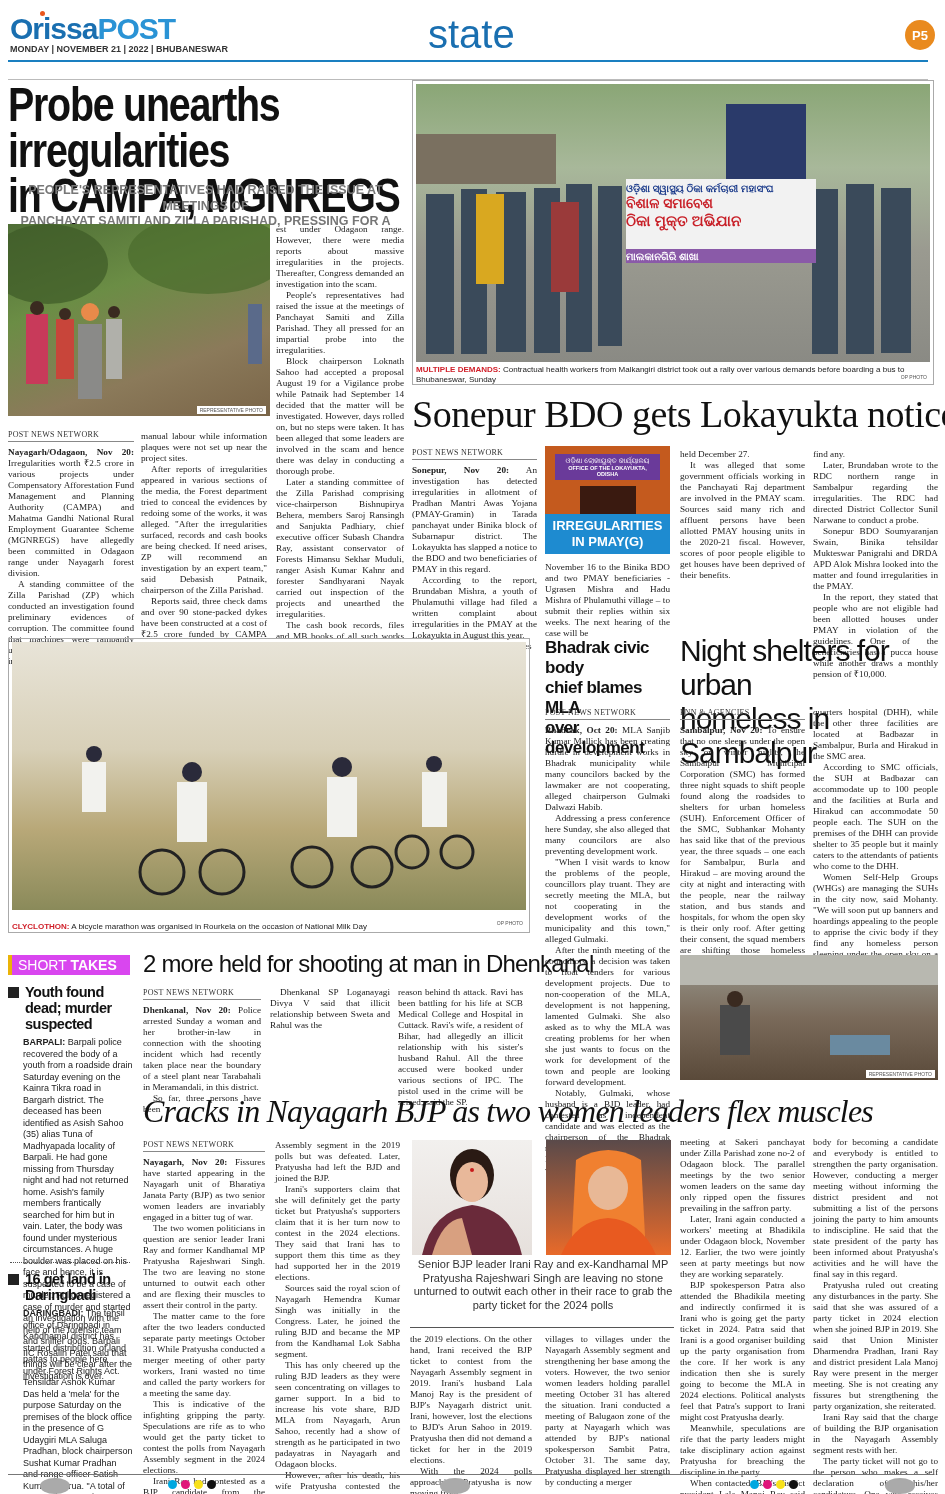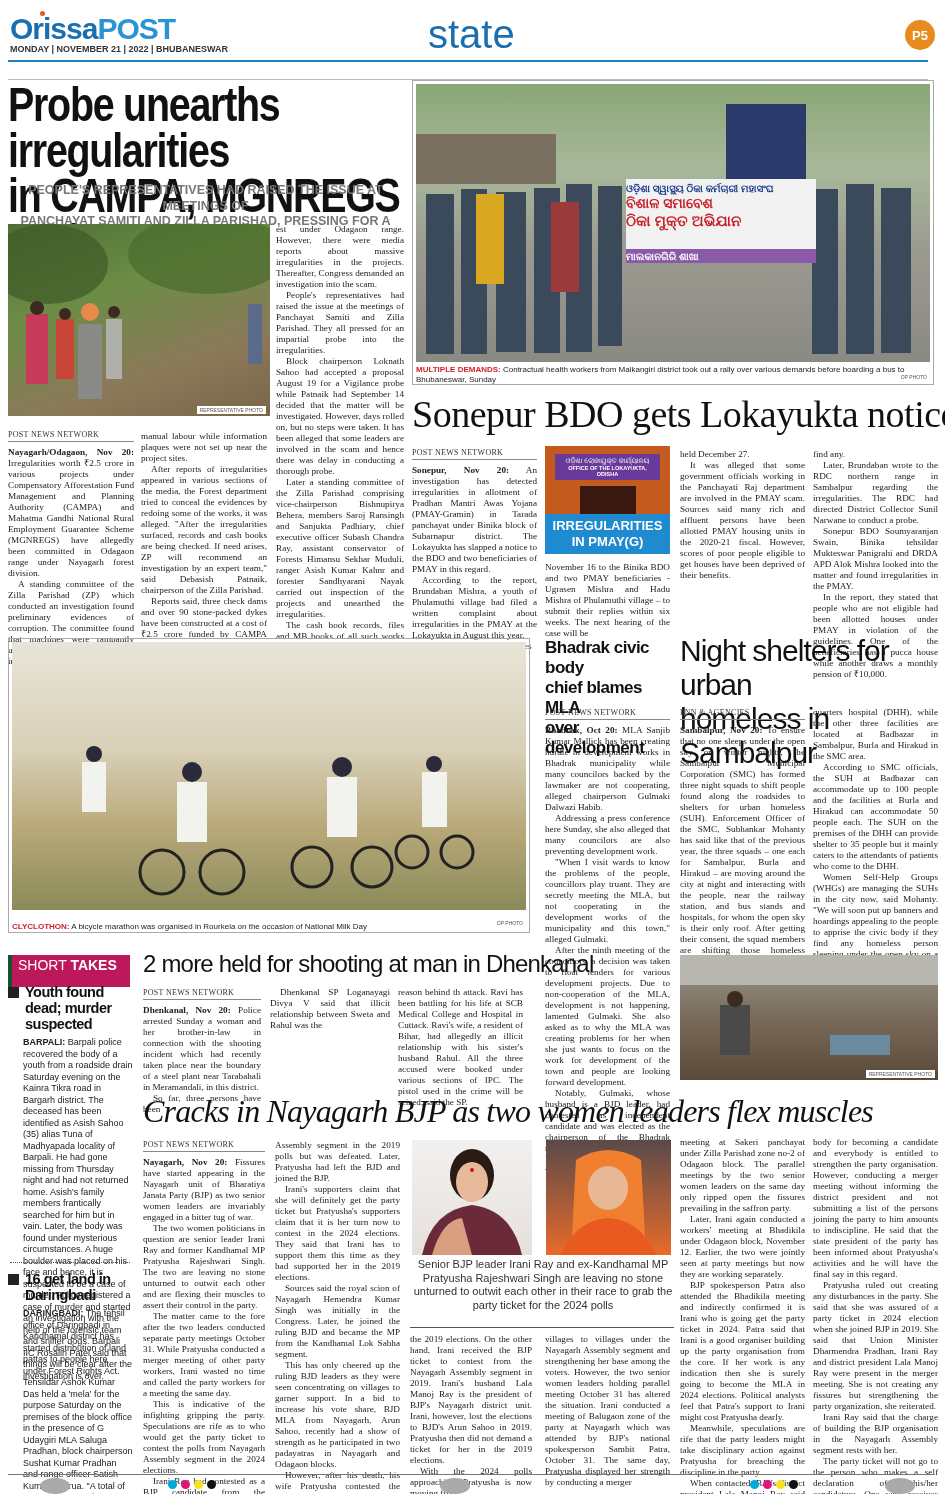--- a/index.html
+++ b/index.html
@@ -225,21 +225,21 @@
 <div class="abs photo" style="left:680px;top:955px;width:258px;height:125px;background:linear-gradient(180deg,#9a9a90 0%,#7a6a5a 50%,#5a4a3a 100%)">
   <svg width="258" height="125">
     <rect x="0" y="0" width="258" height="30" fill="#b8b8b0"></rect>
     <rect x="40" y="50" width="30" height="50" fill="#4a4a4a"></rect>
       <circle cx="55" cy="44" r="8" fill="#3a2a20"></circle>
     <rect x="150" y="80" width="60" height="20" fill="#6a8aa0"></rect>
   </svg>
   <div class="abs credit" style="right:3px;bottom:2px;background:#fff;padding:1px 3px">REPRESENTATIVE PHOTO</div>
 </div>
 
-<div class="abs" style="left:8px;top:955px;width:122px;height:32px;background:#be185d;border-left:4px solid #14532d;font-family:'Liberation Sans',sans-serif;color:#fff;font-size:14px;padding-left:6px;line-height:20px">
+<div class="abs" style="left:8px;top:955px;width:122px;height:20px;background:#d946ef;border-left:4px solid #eab308;font-family:'Liberation Sans',sans-serif;color:#fff;font-size:14px;padding-left:6px;line-height:20px">
   <span>SHORT</span> <b>TAKES</b>
 </div>
 <div class="abs" style="left:8px;top:984px;width:125px">
   <div class="sans-hl" style="font-weight:bold;font-size:14.5px;line-height:16px;letter-spacing:-.5px;display:flex">
       <span class="sq" style="margin-top:3px;flex:none"></span>
       <span>Youth found dead; murder suspected</span>
     </div>
   <div class="short-col" style="margin-top:5px;padding-left:15px"><b>BARPALI:</b> <span>Barpali police recovered the body of a youth from a roadside drain Saturday evening on the Kainra Tikra road in Bargarh district. The deceased has been identified as Asish Sahoo (35) alias Tuna of Madhyapada locality of Barpali. He had gone missing from Thursday night and had not returned home. Asish's family members frantically searched for him but in vain. Later, the body was found under mysterious circumstances. A huge boulder was placed on his face and hence, it is suspected to be a case of murder. Police registered a case of murder and started an investigation with the help of the forensic team and sniffer dogs. Barpali IIC Rosalin Patel said that things will be clear after the investigation is over.</span></div>
 </div>
 <div class="abs" style="left:10px;top:1262px;width:120px;border-top:1px dotted #555"></div>

